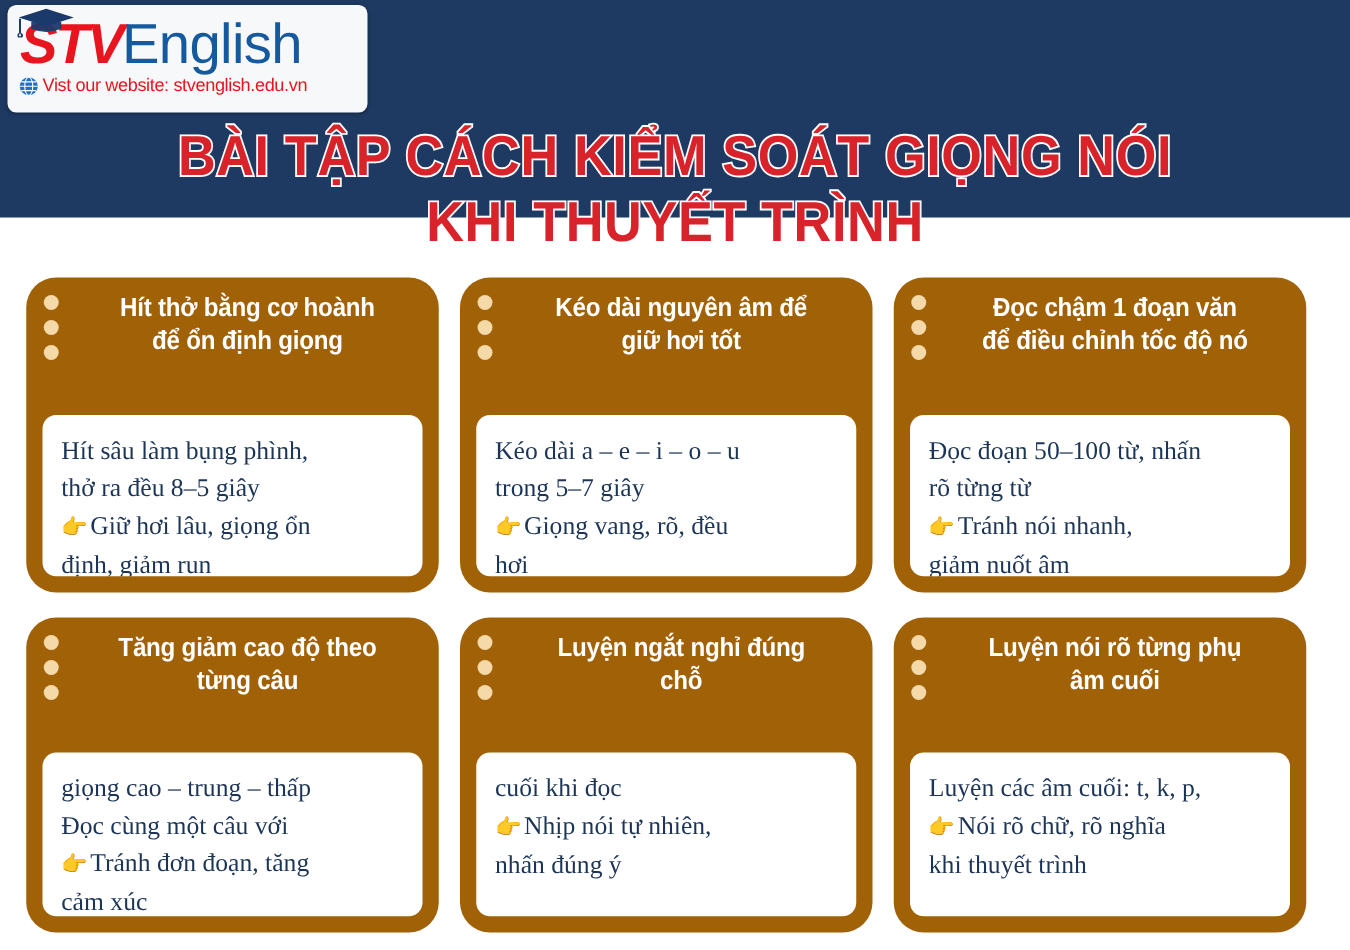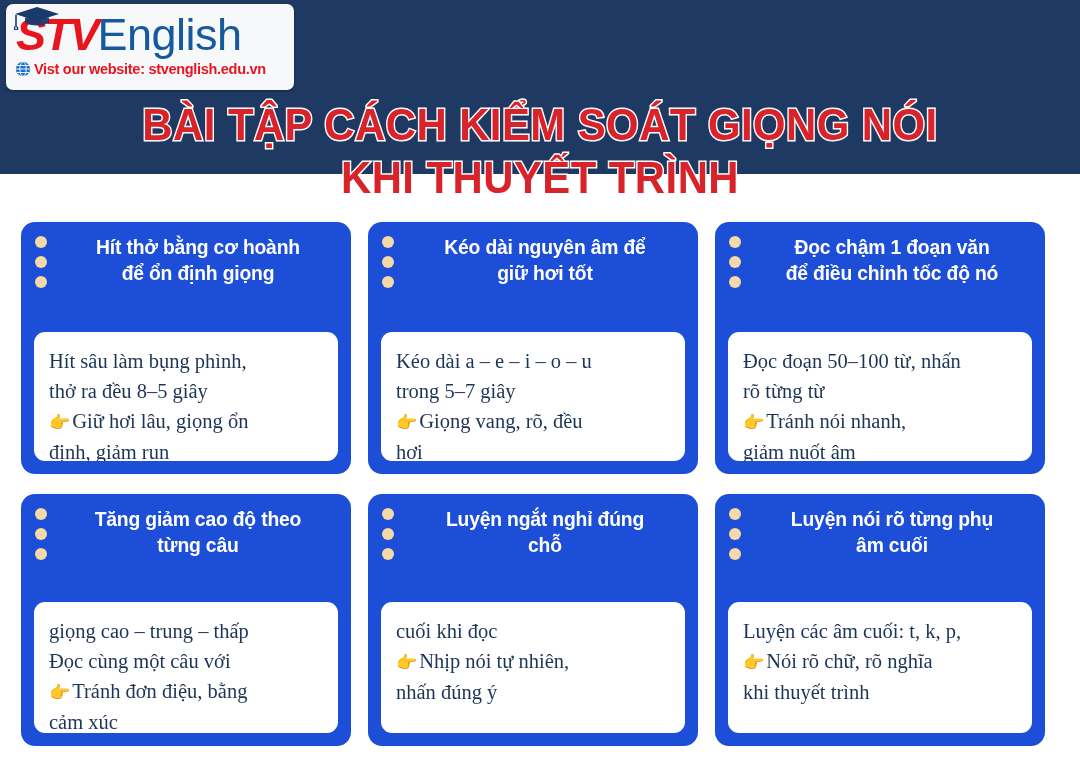--- a/index.html
+++ b/index.html
@@ -74,21 +74,21 @@
     white-space: nowrap;
   }
   .globe-icon {
     width: 16px;
     height: 16px;
     flex: 0 0 auto;
     display: block;
   }
   .logo-site-text {
     font-size: 14.5px;
-    font-weight: 700;
+    font-weight: 400;
     color: #e8151f;
     letter-spacing: -0.3px;
     font-family: "Liberation Sans", sans-serif;
   }
 
   .title-wrap {
     position: absolute;
     left: 0;
     top: 98px;
     width: 1080px;
@@ -119,22 +119,22 @@
     grid-template-columns: repeat(3, 330px);
     grid-template-rows: 252px 252px;
     column-gap: 17px;
     row-gap: 20px;
     padding: 9px 21px 0 21px;
     box-sizing: border-box;
   }
 
   .card {
     position: relative;
-    background: #1d4ed8;
-    border-radius: 14px;
+    background: #a16207;
+    border-radius: 24px;
     padding: 0;
     box-sizing: border-box;
     overflow: hidden;
   }
 
   .card-dots {
     position: absolute;
     left: 14px;
     top: 14px;
     width: 12px;
@@ -281,21 +281,21 @@
       <span class="dot"></span>
       <span class="dot"></span>
     </div>
     <div class="card-title">
       <span>Tăng giảm cao độ theo</span><br>
       <span>từng câu</span>
     </div>
     <div class="card-body">
       <span class="line">giọng cao – trung – thấp</span>
       <span class="line">Đọc cùng một câu với</span>
-      <span class="line"><span class="hand-icon">👉</span><span>Tránh đơn điệu, bằng</span></span>
+      <span class="line"><span class="hand-icon">👉</span><span>Tránh đơn đoạn, tăng</span></span>
       <span class="line">cảm xúc</span>
     </div>
   </div>
 
   <div class="card row2">
     <div class="card-dots">
       <span class="dot"></span>
       <span class="dot"></span>
       <span class="dot"></span>
     </div>

